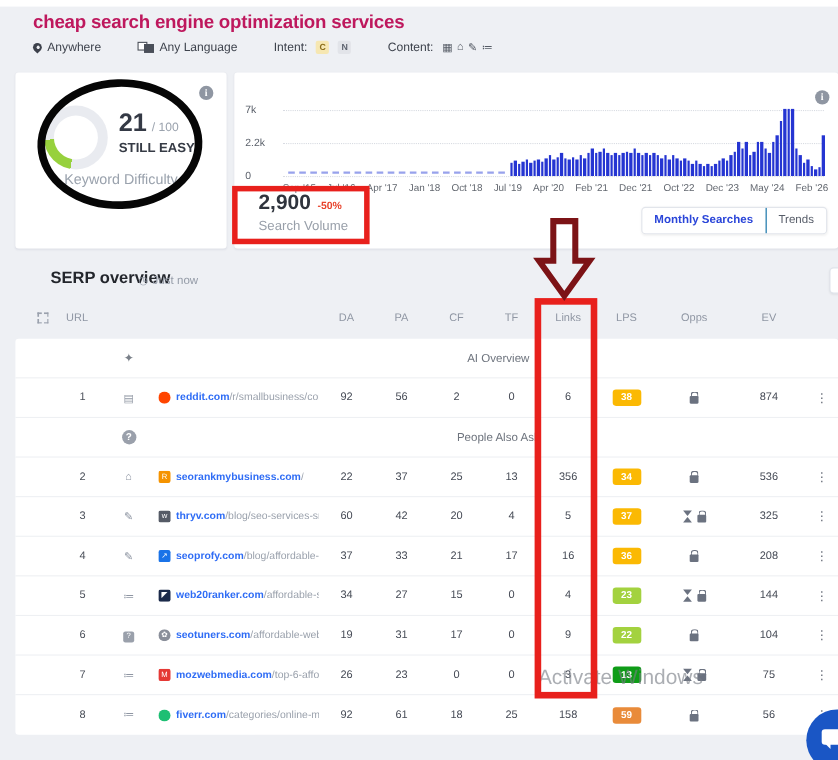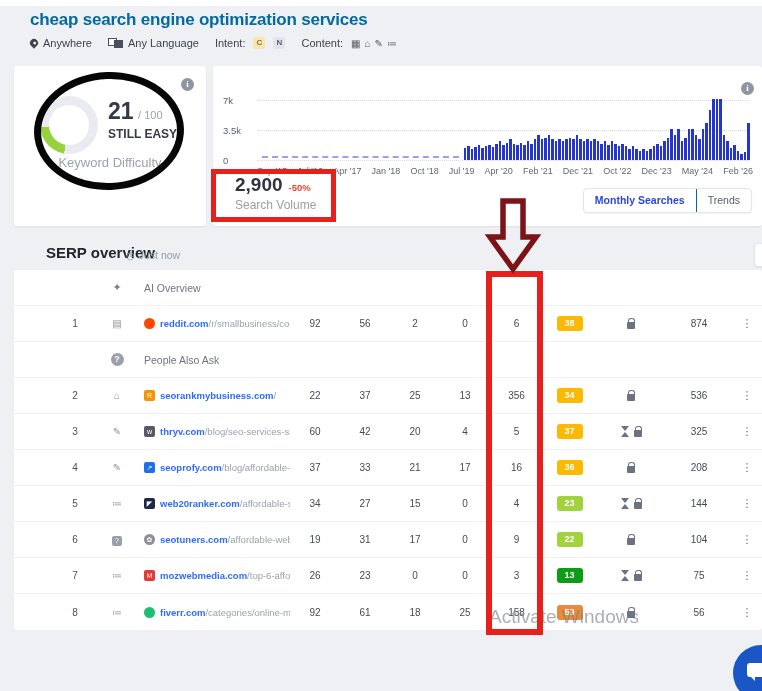--- a/index.html
+++ b/index.html
@@ -2,22 +2,22 @@
 <html><head>
 <meta charset="utf-8">
 <style>
   * { margin:0; padding:0; box-sizing:border-box; }
   body { background:#dfe1e6; font-family:"Liberation Sans", sans-serif; }
   .screen { position:relative; width:762px; height:691px; background:#eef0f4; overflow:hidden; }
   .topstrip { position:absolute; left:0; top:0; width:762px; height:6px; background:#fff; }
 
   
   .app-header { position:absolute; left:30px; top:10px; }
-  .kw-title { font-size:17px; font-weight:bold; color:#0369a1; letter-spacing:-0.2px; }
-  .filters { display:flex; align-items:center; gap:16px; margin-top:7px; font-size:11px; color:#3e434d; }
+  .kw-title { font-size:17px; font-weight:bold; color:#be185d; letter-spacing:-0.2px; }
+  .filters { display:flex; align-items:center; gap:33px; margin-top:7px; font-size:11px; color:#3e434d; }
   .filter-item { display:flex; align-items:center; gap:5px; }
   .pin-icon { width:8px; height:8px; background:#3c414b; border-radius:50% 50% 50% 0; transform:rotate(-45deg); position:relative; }
   .pin-icon::after { content:""; position:absolute; left:2.5px; top:2.5px; width:3px; height:3px; background:#eef0f4; border-radius:50%; }
   .flags-icon { position:relative; width:15px; height:10px; }
   .flags-icon span { position:absolute; width:9px; height:8px; border:1.2px solid #4a4f59; background:#fff; }
   .flags-icon span:first-child { left:0; top:0; }
   .flags-icon span:last-child { left:6px; top:2px; background:#4a4f59; }
   .intent-badge { display:inline-block; width:12px; height:12px; line-height:12px; text-align:center; font-size:8px; font-weight:bold; border-radius:2px; margin-left:3px; }
   .intent-c { background:#f6e7b2; color:#8a6d1a; }
   .intent-n { background:#e2e4e9; color:#5c626e; }
@@ -96,21 +96,21 @@
   .t-row .num { text-align:center; }
   .pos { text-align:center; color:#4a4f59; }
   .serp-icon { text-align:center; color:#8f96a3; font-size:10px; }
   .serp-icon .boxed { display:inline-block; width:10px; height:10px; background:#9aa0ab; color:#fff; font-size:7px; line-height:10px; border-radius:2px; text-align:center; }
   .urlcell { display:flex; align-items:center; gap:5px; overflow:hidden; white-space:nowrap; }
   .favicon { flex:0 0 11px; width:11px; height:11px; font-size:7px; line-height:11px; text-align:center; color:#fff; border-radius:2px; overflow:hidden; }
   .favicon.round { border-radius:50%; }
   .urltext { overflow:hidden; white-space:nowrap; font-size:9.5px; }
   .domain { color:#2e6cf5; font-weight:bold; }
   .path { color:#9aa1ac; }
-  .feature-label { grid-column:4 / 14; text-align:left; color:#6e747e; font-size:10.5px; }
+  .feature-label { grid-column:4 / 14; text-align:center; color:#6e747e; font-size:10.5px; }
   .q-icon { display:inline-block; width:13px; height:13px; border-radius:50%; background:#9aa0ab; color:#fff; font-size:9px; font-weight:bold; line-height:13px; text-align:center; }
   .sparkle-icon { color:#7a8089; font-size:11px; }
   .lps-wrap { text-align:center; }
   .lps-badge { display:inline-block; min-width:26px; height:15px; line-height:15px; border-radius:3px; color:#fff; font-size:9px; font-weight:bold; text-align:center; padding:0 3px; }
   .opps-wrap { display:flex; justify-content:center; align-items:center; gap:5px; }
   .lock-icon { position:relative; width:8px; height:7px; background:#6b7280; border-radius:1px; margin-top:4px; }
   .lock-icon::before { content:""; position:absolute; top:-4px; left:1.2px; width:5px; height:5px; border:1.4px solid #6b7280; border-bottom:none; border-radius:3px 3px 0 0; }
   .hourglass-icon { position:relative; width:8px; height:11px; }
   .hourglass-icon::before { content:""; position:absolute; top:0; left:0; border-left:4px solid transparent; border-right:4px solid transparent; border-top:5px solid #6b7280; }
   .hourglass-icon::after { content:""; position:absolute; bottom:0; left:0; border-left:4px solid transparent; border-right:4px solid transparent; border-bottom:5px solid #6b7280; }
@@ -176,21 +176,21 @@
       <span class="kd-max">/ 100</span>
       <div class="kd-status">STILL EASY</div>
     </div>
     <div class="kd-label">Keyword Difficulty</div>
   </div>
 
   <div class="card vol-card">
     <span class="info-icon vol-info">i</span>
     <div class="chart">
       <span class="ylab" style="top:17px">7k</span>
-      <span class="ylab" style="top:47px">3.5k</span>
+      <span class="ylab" style="top:47px">2.2k</span>
       <span class="ylab" style="top:77px">0</span>
       <div class="plot">
         <div class="gridline" style="top:14px"></div>
         <div class="gridline" style="top:44px"></div>
         <div class="gridline" style="top:74px"></div>
         <div class="flatline"></div>
         <div class="bars" id="bars">
             <div style="height: 12px; background: rgb(37, 53, 210);"></div>
             <div style="height: 13.7143px; background: rgb(37, 53, 210);"></div>
             <div style="height: 11.1429px; background: rgb(37, 53, 210);"></div>
@@ -304,20 +304,33 @@
   <div class="serp-title">SERP overview</div>
   <div class="serp-meta">
     <span class="clock-icon">◷</span>
     <span>Just now</span>
   </div>
   <div class="btn columns-btn">
     <span>▥</span>
   </div>
 
   <div class="table-wrap">
+    <div class="t-grid t-head">
+      <span class="expand-icon"></span>
+      <span class="col-url">URL</span>
+      <span>DA</span>
+      <span>PA</span>
+      <span>CF</span>
+      <span>TF</span>
+      <span>Links</span>
+      <span>LPS</span>
+      <span>Opps</span>
+      <span>EV</span>
+      <span></span>
+    </div>
     <div class="t-body" id="tbody">
         <div class="t-grid t-row">
           <span></span>
           <span></span>
           <span class="serp-icon"><span class="sparkle-icon">✦</span></span>
           <span class="feature-label">AI Overview</span>
         </div>
         <div class="t-grid t-row">
           <span></span>
           <span class="pos">1</span>

